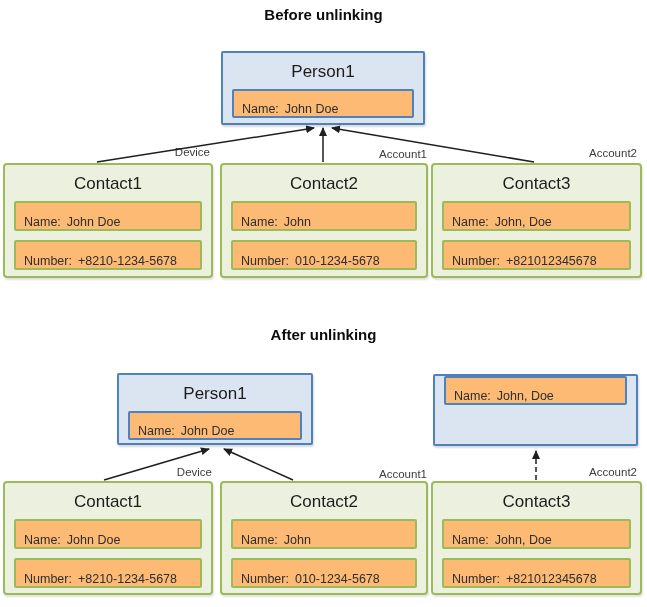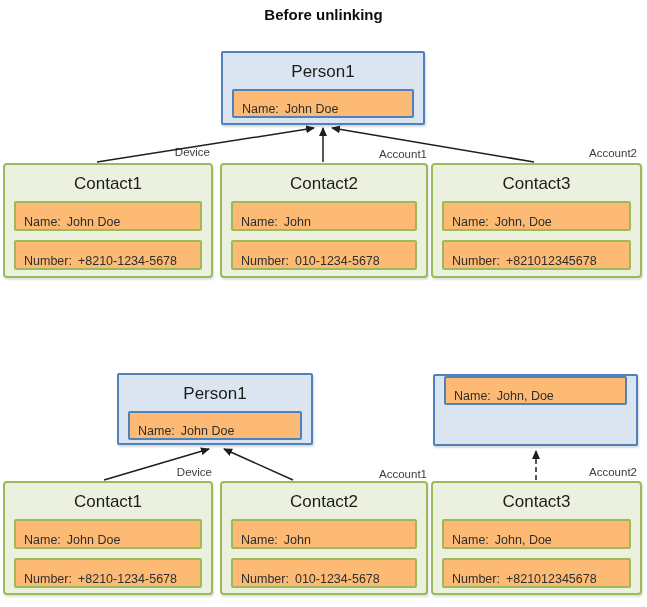--- a/index.html
+++ b/index.html
@@ -92,20 +92,21 @@
     <div class="field">
       <span class="flabel">Number:</span>
         <span class="fvalue">+821012345678</span>
     </div>
   </div>
 
   <div class="edge-label" style="right:437px;top:146px">Device</div>
   <div class="edge-label" style="right:220px;top:148px">Account1</div>
   <div class="edge-label" style="right:10px;top:147px">Account2</div>
 
+  <div class="sec-title" style="top:326px">After unlinking</div>
 
   <div class="person abs" style="left:117px;top:373px;width:196px;height:72px">
     <div class="box-title">Person1</div>
     <div class="field">
       <span class="flabel">Name:</span>
         <span class="fvalue">John Doe</span>
     </div>
   </div>
 
   <div class="person abs" style="left:433px;top:374px;width:205px;height:72px">

